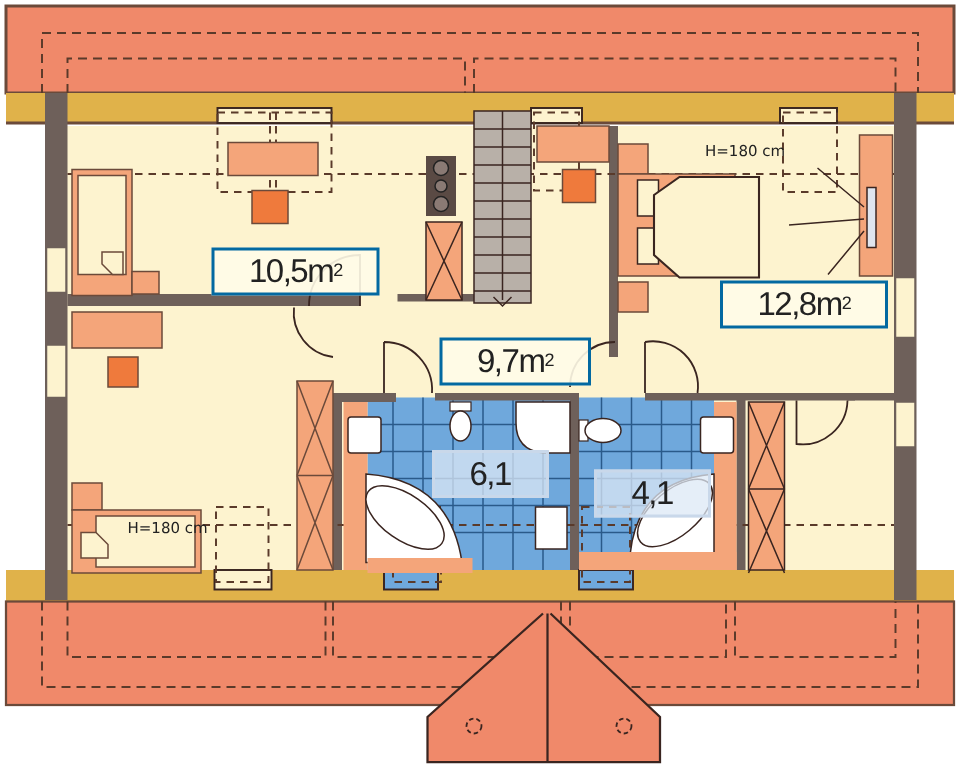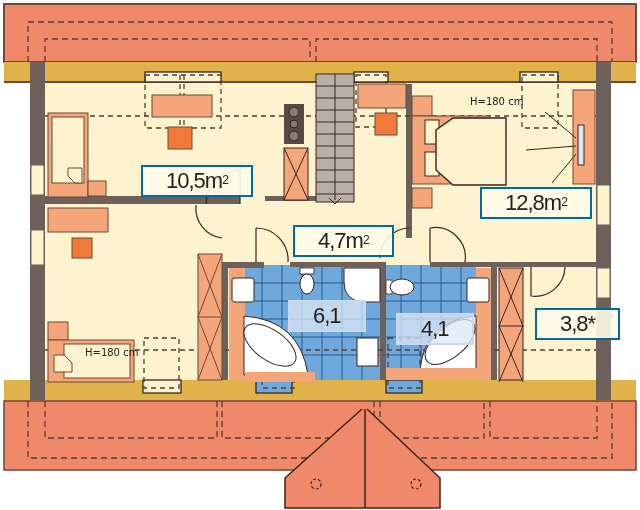--- a/index.html
+++ b/index.html
@@ -169,21 +169,20 @@
     <path d="M196 205 A30 30 0 0 0 222 238"></path>
     <path d="M256 228 L256 262 M256 228 A32 32 0 0 1 288 262"></path>
     <path d="M430 228 V262 M430 228 A30 30 0 0 1 465 262"></path>
     <path d="M410 228 A30 30 0 0 0 380 258"></path>
     <path d="M531 267 V296 A30 30 0 0 0 565 267"></path>
   </g>
 </svg>
 
   
   <div class="label" style="left:141px;top:165px;"><span>10,5</span><span>m</span><sup>2</sup></div>
-  <div class="label" style="left:293px;top:225px;"><span>4,7</span><span>m</span><sup>2</sup></div>
+  <div class="label" style="left:293px;top:225px;"><span>9,7</span><span>m</span><sup>2</sup></div>
   <div class="label" style="left:480px;top:187px;"><span>12,8</span><span>m</span><sup>2</sup></div>
   <div class="label blue" style="left:288px;top:300px;"><span>6,1</span></div>
   <div class="label blue" style="left:396px;top:301px;margin-top:12px;"><span>4,1</span></div>
-  <div class="label" style="left:535px;top:308px;"><span>3,8*</span></div>
 
   <div class="hnote" style="left:470px;top:96px;">H=180 cm</div>
   <div class="hnote" style="left:85px;top:347px;">H=180 cm</div>
 </div>
 
 </body></html>

